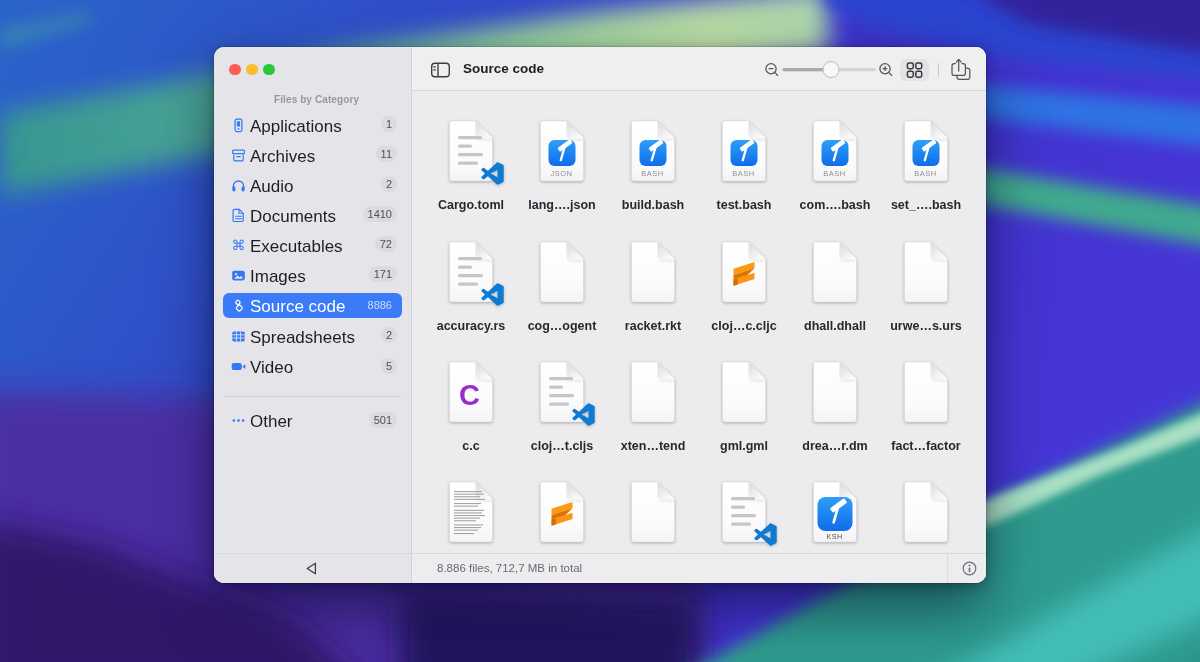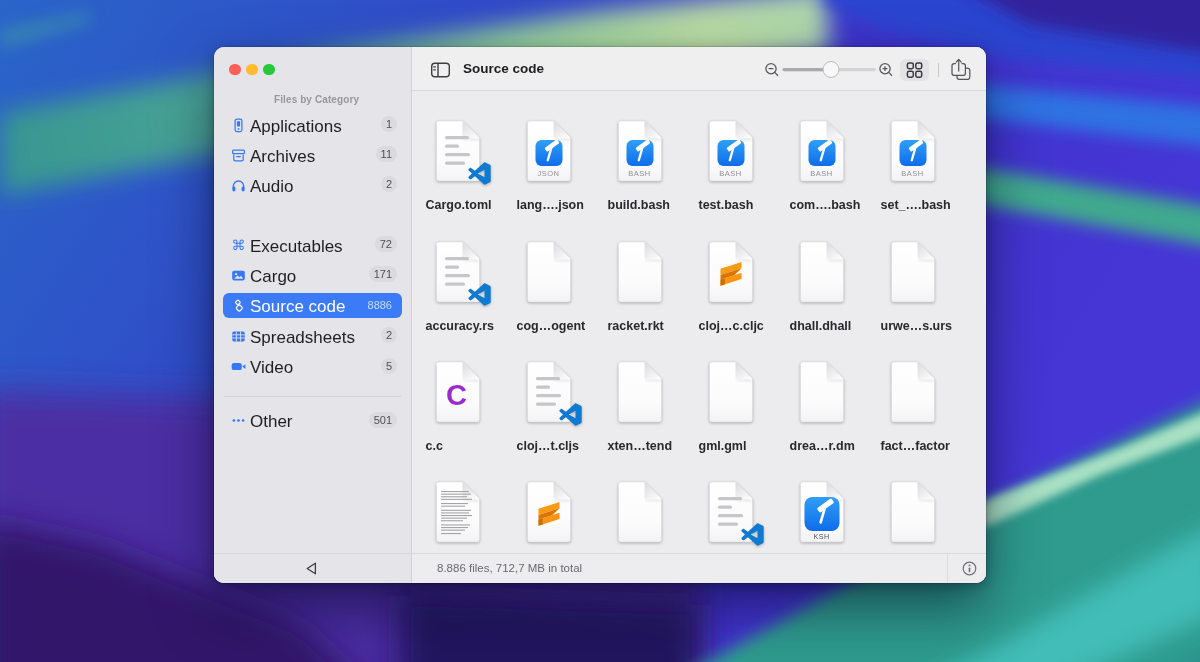--- a/index.html
+++ b/index.html
@@ -19,21 +19,21 @@
 .srow.sel .sbadge{background:none;color:#c8ddfe;padding:0 5px;}
 .sidesep{position:absolute;left:10px;width:177px;height:1px;background:#d1d0d5;}
 #main{position:absolute;left:198px;top:0;width:574px;height:536px;background:#ececee;}
 #toolbar{position:absolute;left:0;top:0;width:574px;height:43px;background:#efeff0;border-bottom:1px solid #d9d9db;}
 .ttl{position:absolute;left:51px;top:13.5px;font-size:13.5px;font-weight:bold;color:#1d1d1f;}
 #statusbar{position:absolute;left:0;bottom:0;width:772px;height:29px;border-top:1px solid #d9d9db;background:#ededef;z-index:5;}
 #statusbar .sidepart{position:absolute;left:0;top:0;width:197px;height:29px;background:#e5e4e9;border-right:1px solid #d2d1d5;}
 #statusbar .stext{position:absolute;left:207px;top:7.5px;font-size:11.5px;color:#6a6a6f;padding-left:16px;}
 #statusbar .vdiv{position:absolute;left:733px;top:0;width:1px;height:29px;background:#dcdcdf;}
 #content{position:absolute;left:0;top:44px;width:574px;height:463px;overflow:hidden;}
-.cell{position:absolute;width:91px;text-align:left;}
+.cell{position:absolute;width:91px;text-align:center;}
 .flabel{margin-top:12px;font-size:12.5px;color:#29292c;white-space:nowrap;font-weight:bold;}
 .ficon{filter:drop-shadow(0 1.2px 1.4px rgba(0,0,0,.28));overflow:visible;}
 </style>
 </head>
 <body>
 <div id="wall">
 <svg width="1200" height="662" viewBox="0 0 1200 662">
 <defs>
 <linearGradient id="base" x1="0" y1="0" x2="1" y2="0.35">
   <stop offset="0" stop-color="#2a65c9"></stop>
@@ -105,34 +105,44 @@
       </div>
     <div class="srow" style="top:125px">
         <svg class="sic" viewBox="0 0 15 15">
           <path d="M2.3,11 v-2.8 a5.2,5.2 0 0 1 10.4,0 V11" fill="none" stroke="#3478f6" stroke-width="1.3"></path>
           <rect x="1.4" y="8.6" width="3" height="4.8" rx="1.4" fill="#3478f6"></rect>
           <rect x="10.6" y="8.6" width="3" height="4.8" rx="1.4" fill="#3478f6"></rect>
         </svg>
         <div class="slab">Audio</div>
         <div class="sbadge">2</div>
       </div>
+    <div class="srow" style="top:155px">
+        <svg class="sic" viewBox="0 0 15 15">
+          <path d="M3.4,1.3 h4.9 l3.9,3.9 v7 a1.3,1.3 0 0 1 -1.3,1.3 h-7.5 a1.3,1.3 0 0 1 -1.3,-1.3 v-9.6 a1.3,1.3 0 0 1 1.3,-1.3 z" fill="none" stroke="#3478f6" stroke-width="1.2"></path>
+          <path d="M8,1.6 v3.6 h3.8" fill="none" stroke="#3478f6" stroke-width="1.1"></path>
+          <line x1="4.6" y1="8.3" x2="10.4" y2="8.3" stroke="#3478f6" stroke-width="1.1" stroke-linecap="round"></line>
+          <line x1="4.6" y1="10.7" x2="10.4" y2="10.7" stroke="#3478f6" stroke-width="1.1" stroke-linecap="round"></line>
+        </svg>
+        <div class="slab">Documents</div>
+        <div class="sbadge">1410</div>
+      </div>
     <div class="srow" style="top:185px">
         <svg class="sic" viewBox="0 0 15 15">
           <text x="7.5" y="12.4" text-anchor="middle" font-size="14" fill="#3478f6" font-family="Liberation Sans">⌘</text>
         </svg>
         <div class="slab">Executables</div>
         <div class="sbadge">72</div>
       </div>
     <div class="srow" style="top:215px">
         <svg class="sic" viewBox="0 0 15 15">
           <rect x="1.2" y="2.8" width="12.6" height="9.6" rx="1.8" fill="#3478f6"></rect>
           <circle cx="5" cy="6.2" r="1.15" fill="#e5e4e9"></circle>
           <path d="M3,10.7 L6.6,7.4 L8.5,9.3 L10.2,7.7 L12,10.7 Z" fill="#e5e4e9"></path>
         </svg>
-        <div class="slab">Cargo</div>
+        <div class="slab">Images</div>
         <div class="sbadge">171</div>
       </div>
     <div class="srow sel" style="top:245.5px">
         <svg class="sic" viewBox="0 0 15 15">
           <g fill="none" stroke="#fff" stroke-width="1.2">
             <rect x="-1.9" y="-1.9" width="3.8" height="3.8" rx="1.2" transform="translate(6.9,4.4) rotate(45)"></rect>
             <rect x="-2.5" y="-2.5" width="5" height="5" rx="1.5" transform="translate(8.3,10) rotate(45)"></rect>
           </g>
         </svg>
         <div class="slab">Source code</div>

